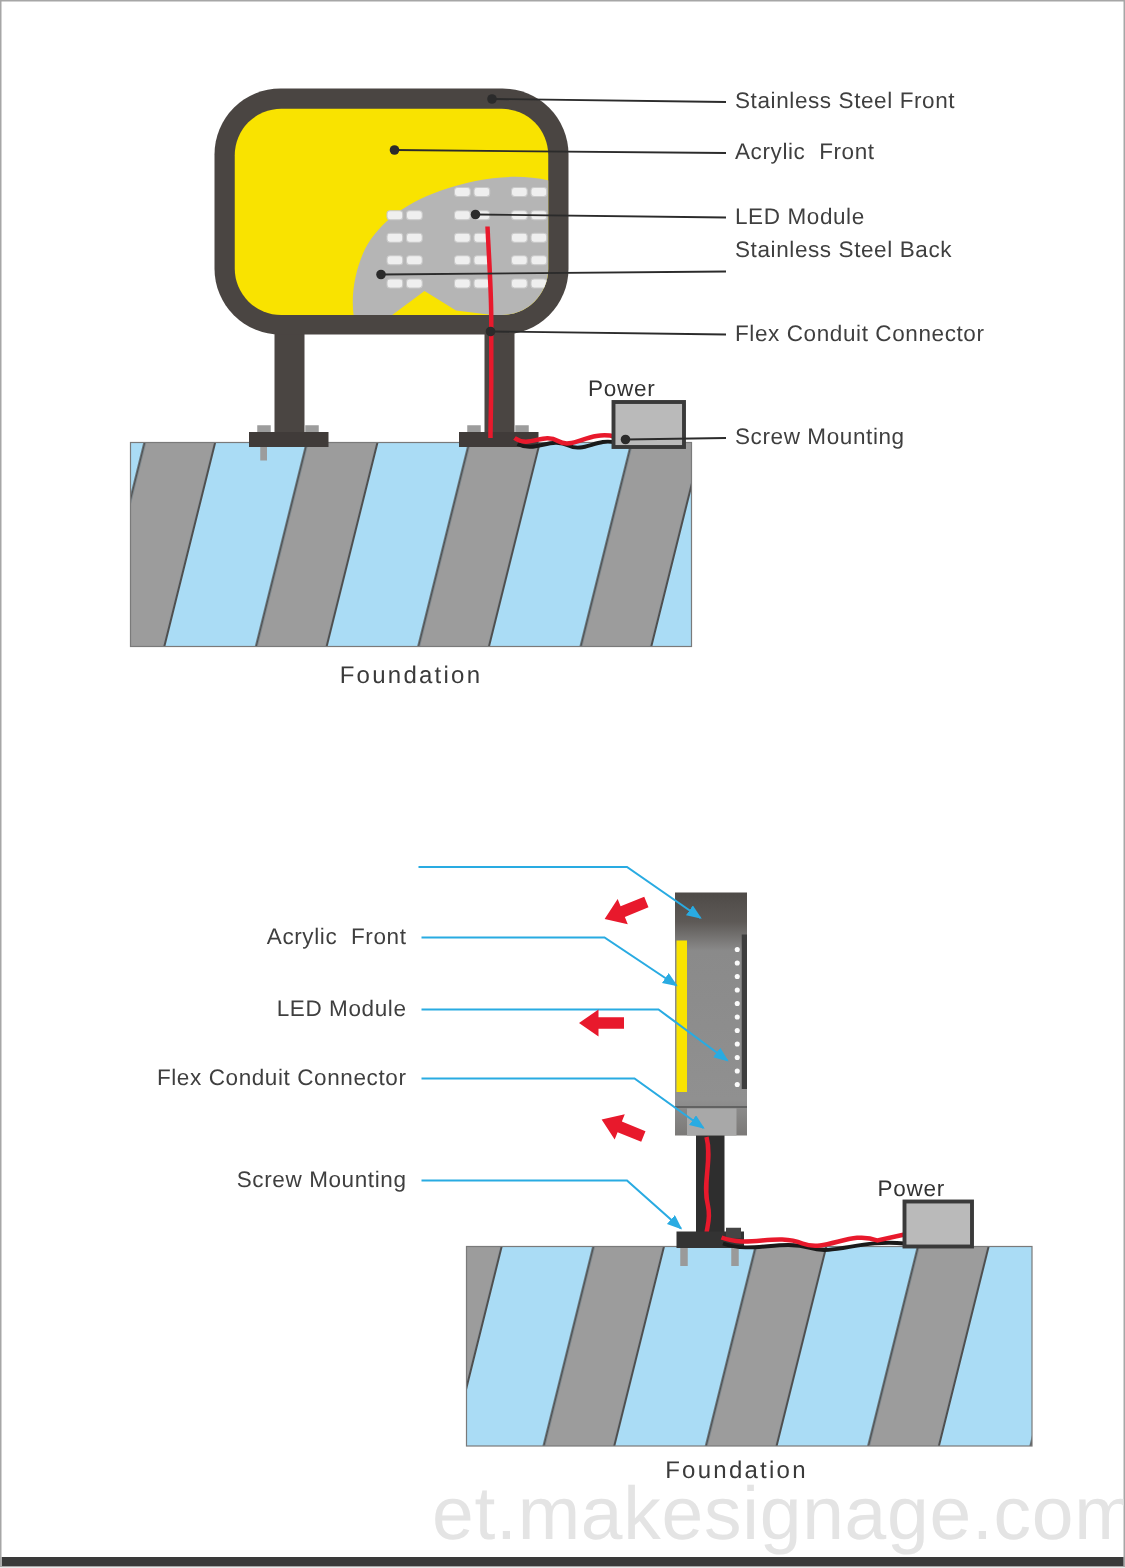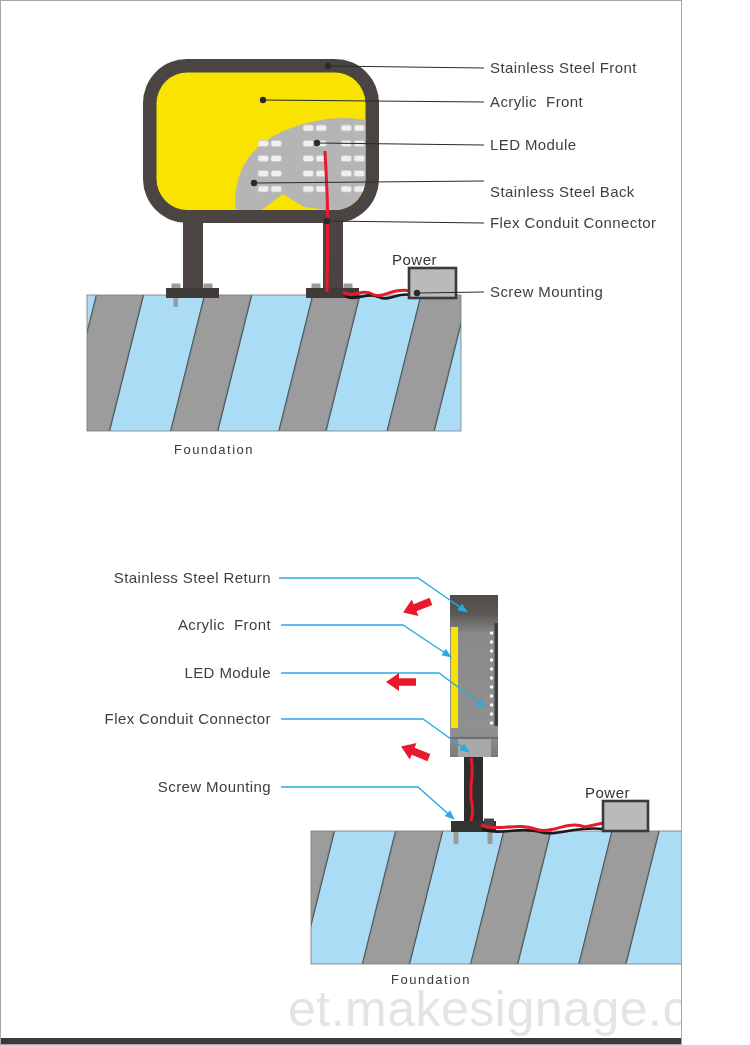--- a/index.html
+++ b/index.html
@@ -1,28 +1,28 @@
 <!DOCTYPE html>
 <html><head>
 <meta charset="utf-8">
 <style>
   html,body{margin:0;padding:0;background:#fff;}
   .page{
-    position:relative;width:682px;height:1045px;background:#ffffff;
+    position:relative;width:750px;height:1045px;background:#ffffff;
     border:1px solid #a6a6a6;box-sizing:border-box;overflow:hidden;
     font-family:"Liberation Sans", sans-serif;
   }
   .diagram-svg{position:absolute;left:0;top:0;}
   .lbl{
     position:absolute;font-size:15px;line-height:18px;color:#3f3f3f;
     letter-spacing:0.4px;white-space:pre;
   }
   .lbl-right{text-align:right;width:190px;}
   .power-lbl{position:absolute;font-size:15px;color:#333;text-align:left;width:80px;letter-spacing:0.5px;}
-  .foundation-lbl{position:absolute;font-size:13px;color:#3a3a3a;text-align:left;width:200px;letter-spacing:1.5px;}
+  .foundation-lbl{position:absolute;font-size:16px;color:#3a3a3a;text-align:center;width:200px;letter-spacing:1.5px;}
   .watermark{
     position:absolute;left:287px;top:979px;font-size:50px;color:#e4e4e4;
     letter-spacing:0.5px;white-space:nowrap;font-weight:400;
   }
   .bottom-bar{position:absolute;left:0;top:1037px;width:750px;height:6px;background:#3a3a3a;}
 </style>
 </head>
 <body>
 
 <div class="page">
@@ -187,27 +187,26 @@
         <path d="M0,9 L13,0 L13,5.2 L30,5.2 L30,12.8 L13,12.8 L13,18 Z" transform="translate(416 606) rotate(-22) translate(-15 -9)"></path>
         <path d="M0,9 L13,0 L13,5.2 L30,5.2 L30,12.8 L13,12.8 L13,18 Z" transform="translate(400 681) translate(-15 -9)"></path>
         <path d="M0,9 L13,0 L13,5.2 L30,5.2 L30,12.8 L13,12.8 L13,18 Z" transform="translate(414 751) rotate(22) translate(-15 -9)"></path>
       </g>
     </g>
   </svg>
 
   <div class="lbl" style="left:489px;top:58px">Stainless Steel Front</div>
   <div class="lbl" style="left:489px;top:92px">Acrylic  Front</div>
   <div class="lbl" style="left:489px;top:135px">LED Module</div>
-  <div class="lbl" style="left:489px;top:182px">Stainless Steel Back</div>
+  <div class="lbl" style="left:489px;top:157px">Stainless Steel Back</div>
   <div class="lbl" style="left:489px;top:213px">Flex Conduit Connector</div>
   <div class="lbl" style="left:489px;top:282px">Screw Mounting</div>
   <div class="power-lbl" style="left:391px;top:250px">Power</div>
   <div class="foundation-lbl" style="left:173px;top:441px">Foundation</div>
 
-  <div class="lbl lbl-right" style="left:80px;top:568px">Stainless Steel Return</div>
   <div class="lbl lbl-right" style="left:80px;top:615px">Acrylic  Front</div>
   <div class="lbl lbl-right" style="left:80px;top:663px">LED Module</div>
   <div class="lbl lbl-right" style="left:80px;top:709px">Flex Conduit Connector</div>
   <div class="lbl lbl-right" style="left:80px;top:777px">Screw Mounting</div>
   <div class="power-lbl" style="left:584px;top:783px">Power</div>
   <div class="foundation-lbl" style="left:390px;top:971px">Foundation</div>
 
   <div class="watermark">et.makesignage.com</div>
   <div class="bottom-bar"></div>
 </div>

